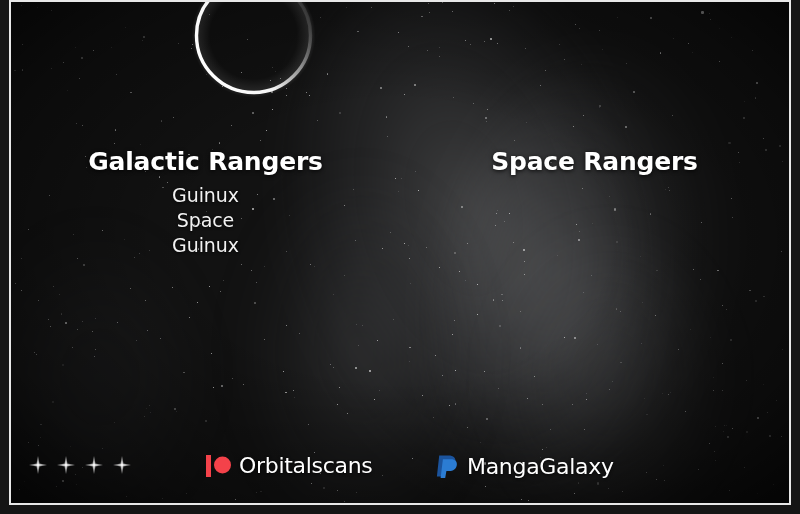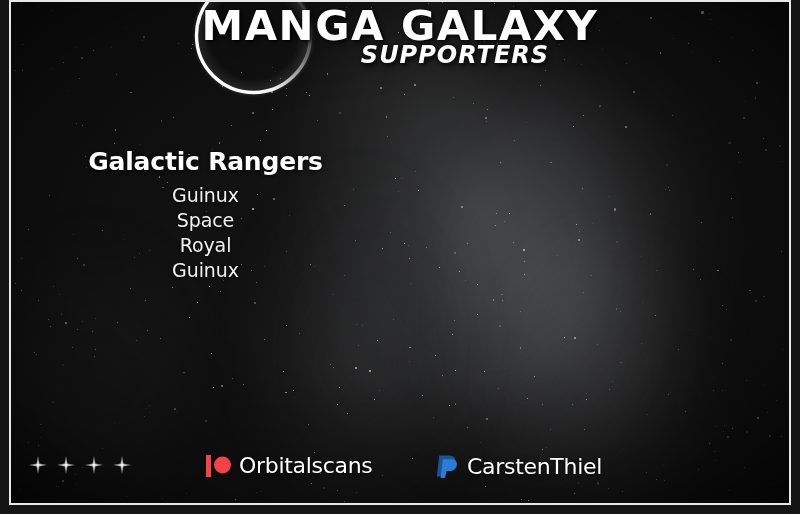--- a/index.html
+++ b/index.html
@@ -698,38 +698,34 @@
           <stop offset="65%" stop-color="#dcdcdc" stop-opacity="0.55"></stop>
           <stop offset="86%" stop-color="#9a9a9a" stop-opacity="0.22"></stop>
           <stop offset="100%" stop-color="#777777" stop-opacity="0.07"></stop>
         </linearGradient>
       </defs>
       <circle cx="67.5" cy="67.5" r="62" fill="url(#moonGlow)"></circle>
       <circle cx="67.5" cy="67.5" r="57" fill="none" stroke="url(#ringFade)" stroke-width="3.4"></circle>
     </svg>
   </div>
 
-  <div id="header">
-    <div id="title">MANGA GALAXY</div>
-    <div id="subtitle">SUPPORTERS</div>
-  </div>
 
   <div id="tiers">
 
     <div class="tier">
       <div class="tier-title">Galactic Rangers</div>
       <ul class="tier-names">
         <li class="tier-name">Guinux</li>
         <li class="tier-name">Space</li>
-        <li class="tier-name">Royal</li>
         <li class="tier-name">Guinux</li>
       </ul>
     </div>
 
     <div class="tier">
+      <div class="tier-title">Space Rangers</div>
     </div>
 
 
   </div>
 
   <div id="footer">
 
     <div id="sparkles">
       <svg width="18" height="18" viewBox="0 0 24 24">
         <path d="M12 0 L14 10 L24 12 L14 14 L12 24 L10 14 L0 12 L10 10 Z" fill="#8e8e8e"></path>
@@ -755,19 +751,19 @@
         <circle cx="16.5" cy="11" r="8.5" fill="#f4424a"></circle>
       </svg>
       <span class="brand-label">Orbitalscans</span>
     </div>
 
     <div class="brand" id="brand-paypal">
       <svg width="24" height="26" viewBox="0 0 24 26">
         <path d="M3.2 1.5 h9.3 c5.0 0 7.6 2.6 6.9 6.8 c-0.7 4.3 -4.0 6.7 -8.8 6.7 h-3.1 l-1.3 7.6 h-5.3 z" fill="#1b539c"></path>
         <path d="M6.9 5.2 h8.0 c4.3 0 6.5 2.3 5.9 6.0 c-0.6 3.8 -3.5 5.9 -7.7 5.9 h-2.7 l-1.2 7.0 h-4.6 z" fill="#2b7cd3"></path>
       </svg>
-      <span class="brand-label">CarstenThiel</span>
+      <span class="brand-label">MangaGalaxy</span>
     </div>
 
   </div>
 
   <div id="frame-border"></div>
 </div>
 
 </body></html>

